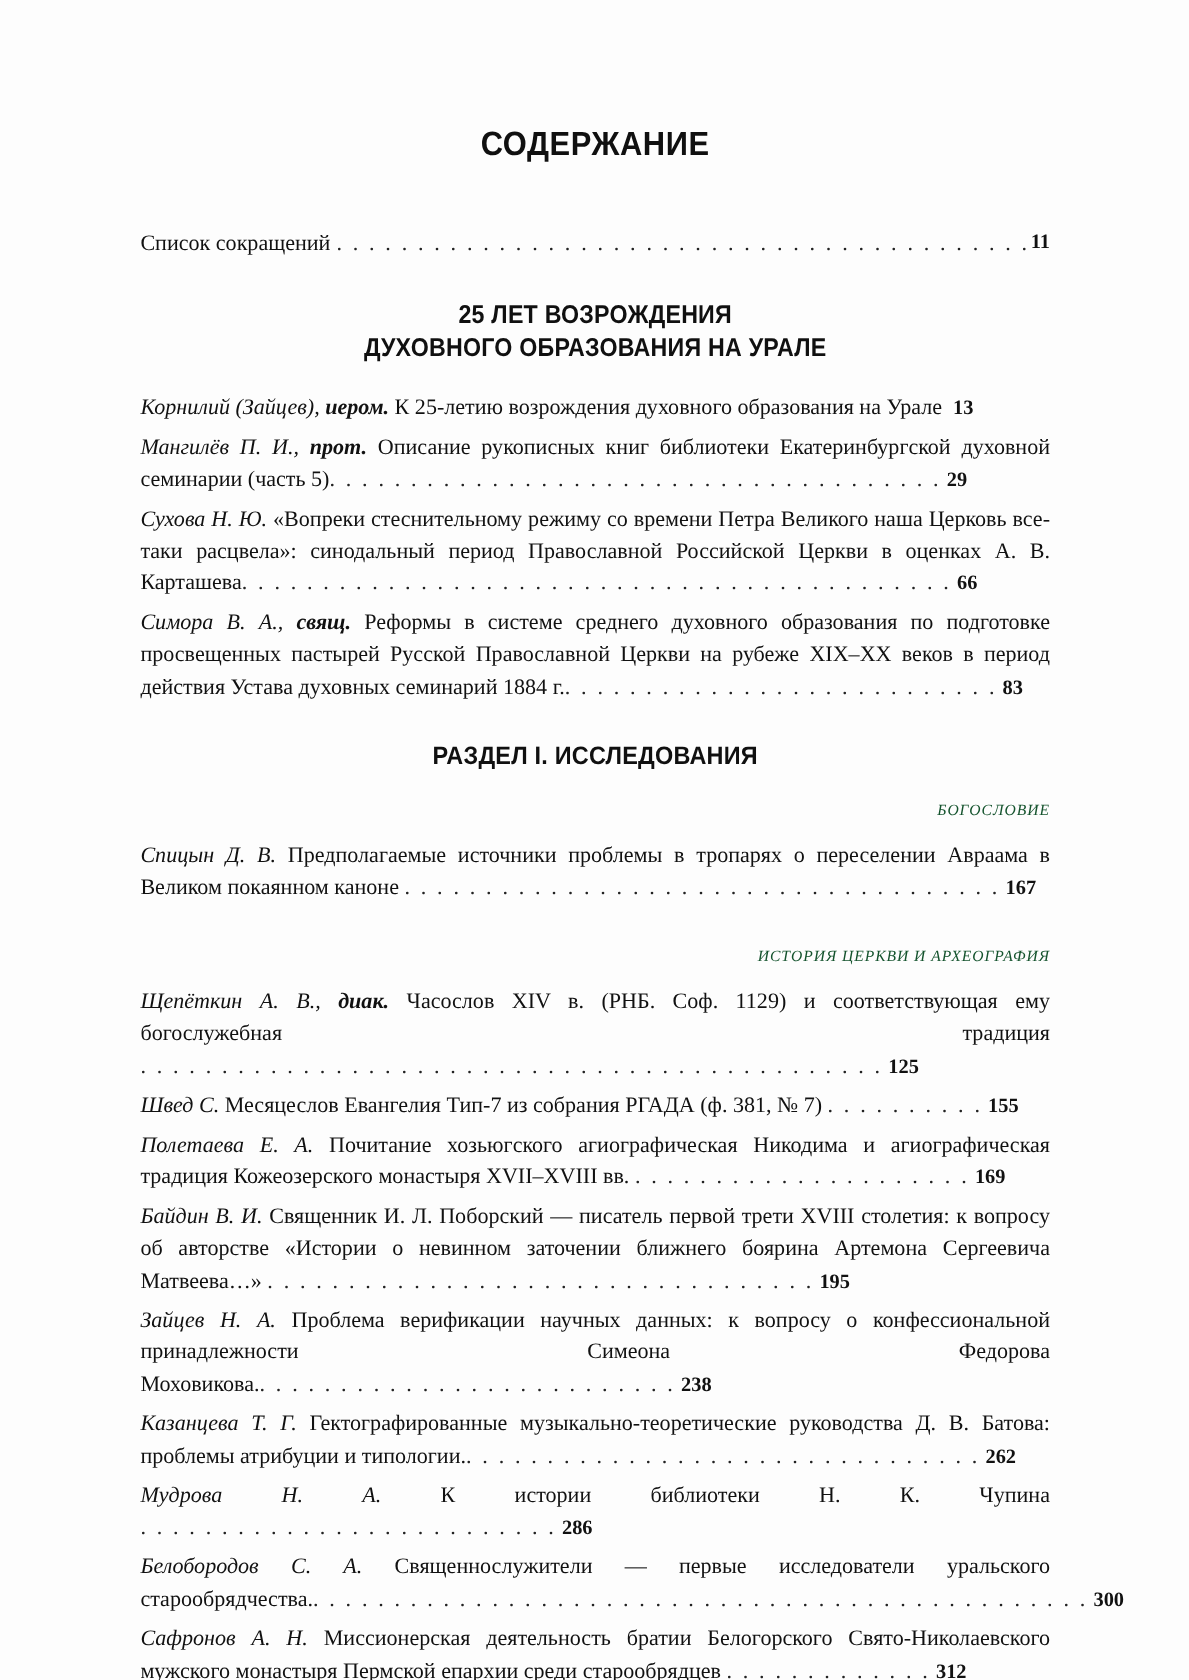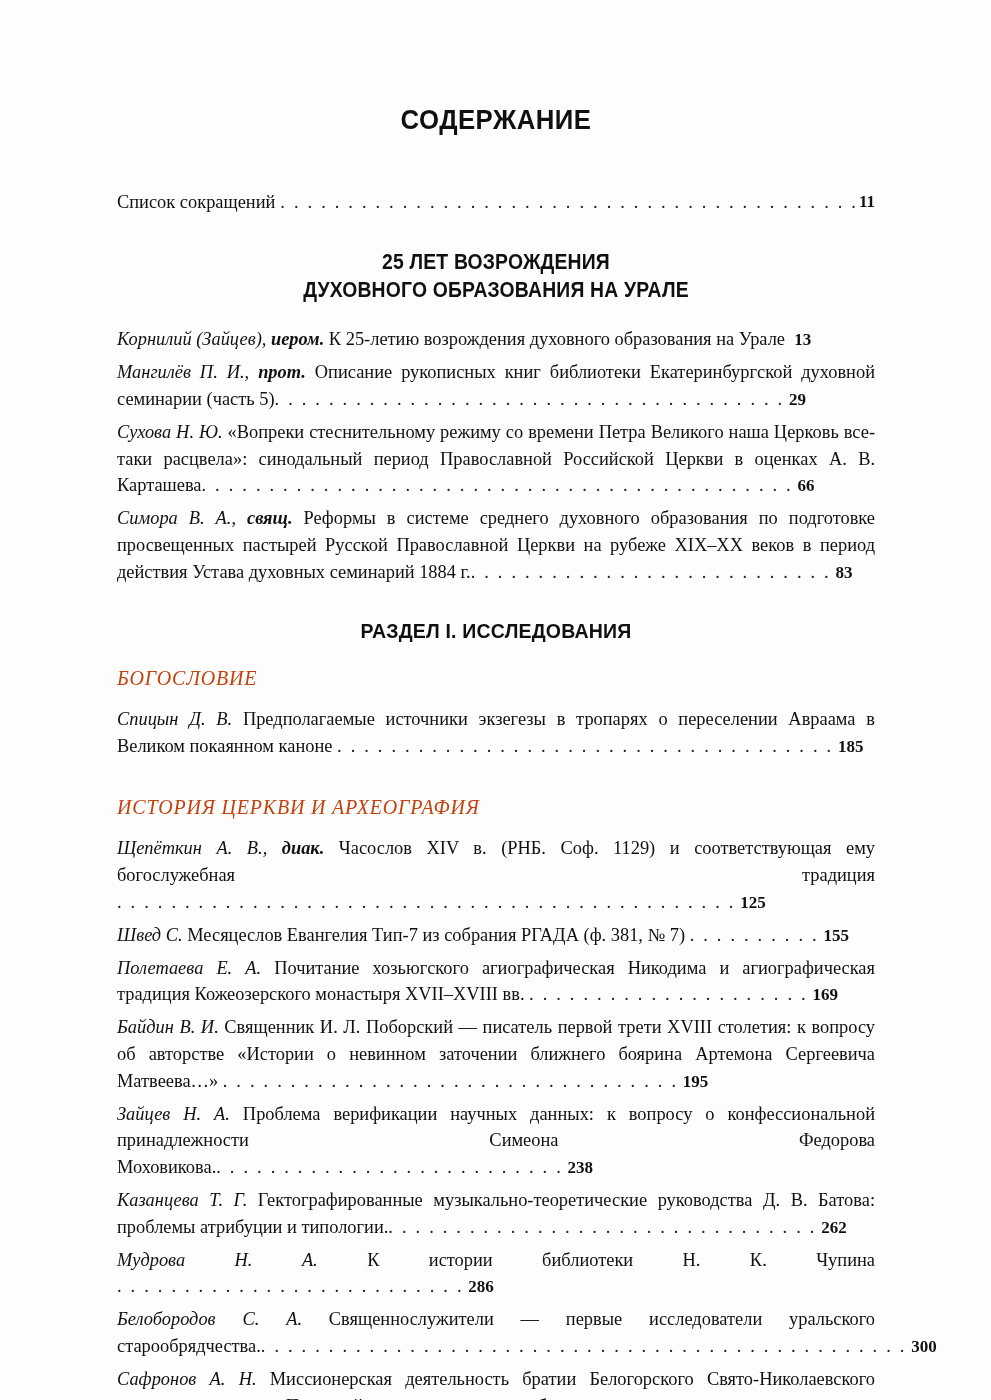--- a/index.html
+++ b/index.html
@@ -63,24 +63,24 @@
     text-align: center;
     letter-spacing: 0.2px;
     transform: scaleX(0.93);
     transform-origin: center;
     color: #101010;
   }
 
   .sub-head {
     font-family: "Liberation Serif", "DejaVu Serif", serif;
     font-style: italic;
-    font-size: 20px;
-    text-align: left;
+    font-size: 13px;
+    text-align: right;
     letter-spacing: 0.8px;
-    color: #c2410c;
+    color: #14532d;
   }
 
   
   .gap-sec-top   { margin-top: 32px; }
   .gap-sec-bot   { margin-bottom: 22px; }
   .gap-blk-top   { margin-top: 34px; }
   .gap-blk-bot   { margin-bottom: 24px; }
   .gap-sub-top   { margin-top: 37px; font-style: italic; }
   .gap-sub-bot   { margin-bottom: 16px; }
 
@@ -175,21 +175,21 @@
 
     <p class="toc-entry">
       <span class="au">Симора В. А., </span><span class="rank">свящ.</span><span class="ttl"> Реформы в системе среднего духовного образования по подготовке просвещенных пастырей Русской Православной Церкви на рубеже XIX–XX веков в период действия Устава духовных семинарий 1884 г.</span><span class="tail"><span class="leader">. . . . . . . . . . . . . . . . . . . . . . . . . . .</span>&nbsp;<span class="pg">83</span></span>
     </p>
 
     <div class="block-head gap-blk-top gap-blk-bot">РАЗДЕЛ I. ИССЛЕДОВАНИЯ</div>
 
     <div class="sub-head gap-sub-bot">БОГОСЛОВИЕ</div>
 
     <p class="toc-entry">
-      <span class="au">Спицын Д. В.</span><span class="rank"></span><span class="ttl"> Предполагаемые источники экзегезы в тропарях о переселении Авраама в Великом покаянном каноне </span><span class="tail"><span class="leader">. . . . . . . . . . . . . . . . . . . . . . . . . . . . . . . . . . . . .</span>&nbsp;<span class="pg">185</span></span>
+      <span class="au">Спицын Д. В.</span><span class="rank"></span><span class="ttl"> Предполагаемые источники проблемы в тропарях о переселении Авраама в Великом покаянном каноне </span><span class="tail"><span class="leader">. . . . . . . . . . . . . . . . . . . . . . . . . . . . . . . . . . . . .</span>&nbsp;<span class="pg">167</span></span>
     </p>
 
     <div class="sub-head gap-sub-top gap-sub-bot">ИСТОРИЯ ЦЕРКВИ И АРХЕОГРАФИЯ</div>
 
     <p class="toc-entry">
       <span class="au">Щепёткин А. В., </span><span class="rank">диак.</span><span class="ttl"> Часослов XIV в. (РНБ. Соф. 1129) и соответствующая ему богослужебная традиция </span><span class="tail"><span class="leader">. . . . . . . . . . . . . . . . . . . . . . . . . . . . . . . . . . . . . . . . . . . . . .</span>&nbsp;<span class="pg">125</span></span>
     </p>
 
     <p class="toc-entry">
       <span class="au">Швед С.</span><span class="rank"></span><span class="ttl"> Месяцеслов Евангелия Тип-7 из собрания РГАДА (ф. 381, № 7) </span><span class="tail"><span class="leader">. . . . . . . . . .</span>&nbsp;<span class="pg">155</span></span>

